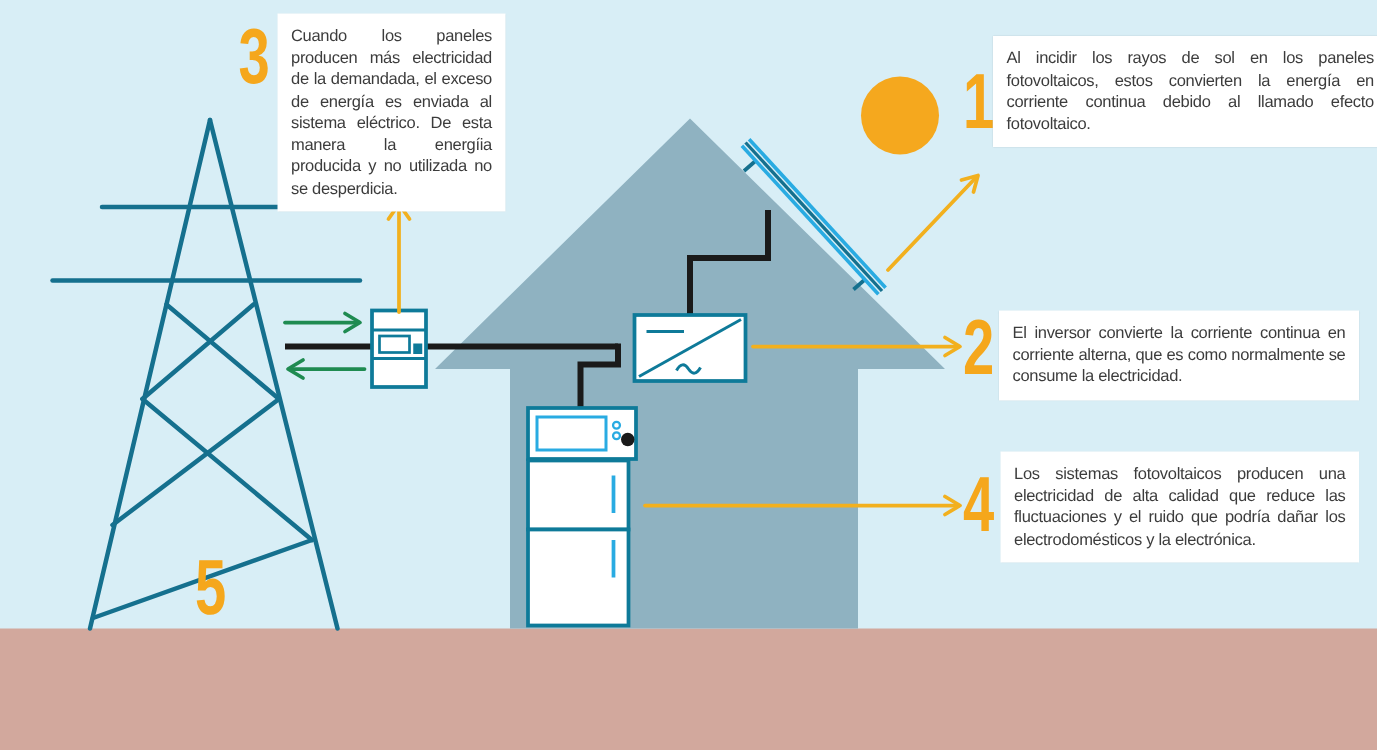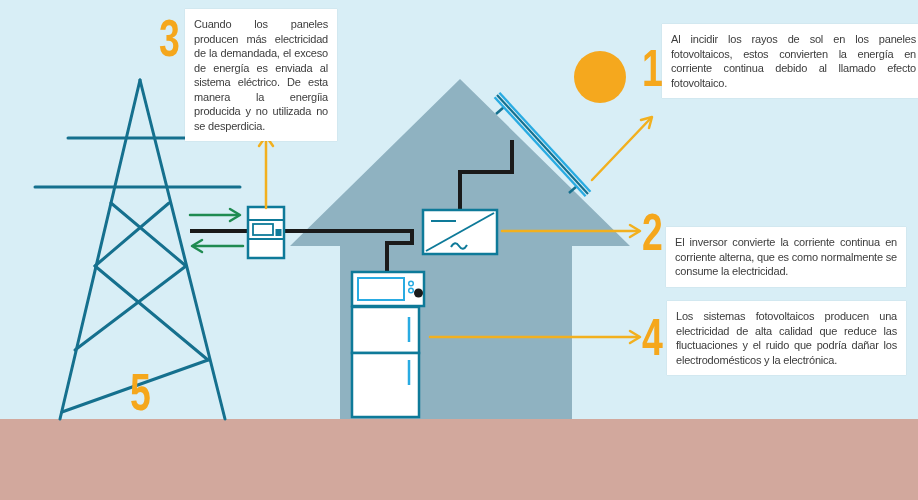--- a/index.html
+++ b/index.html
@@ -30,21 +30,21 @@
     position:absolute;
     color:#f5a71c;
     font-weight:700;
     font-size:52px;
     line-height:0.8;
     transform:scale(0.72,1);
     transform-origin:left top;
   }
   #box3{left:185px;top:9px;width:152px;}
   #box1{left:662px;top:24px;width:263px;}
-  #box2{left:666px;top:207px;width:240px;margin-top:20px;}
+  #box2{left:666px;top:207px;width:240px;}
   #box4{left:667px;top:301px;width:239px;}
   #box5{left:152px;top:365px;width:188px;}
   #num3{left:159px;top:18px;}
   #num1{left:642px;top:48px;}
   #num2{left:642px;top:212px;}
   #num4{left:642px;top:317px;}
   #num5{left:130px;top:372px;}
 </style>
 </head>
 <body>

